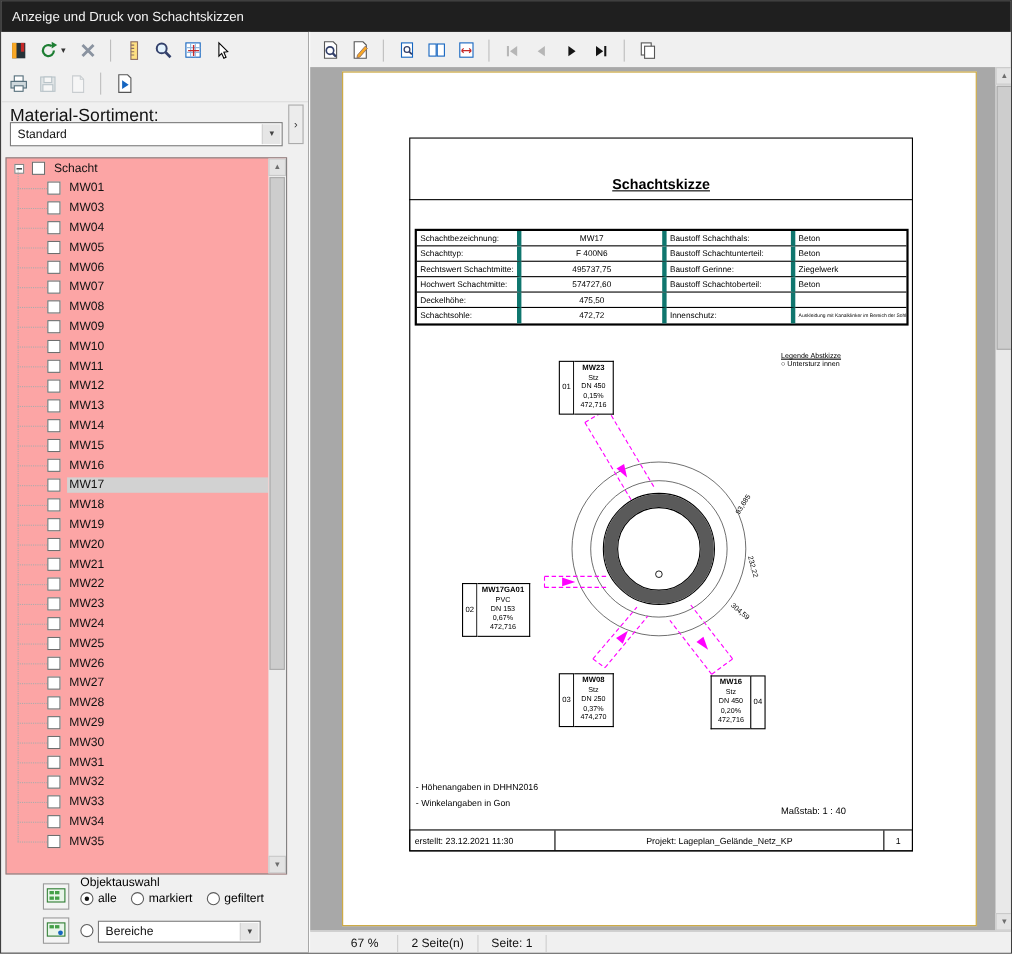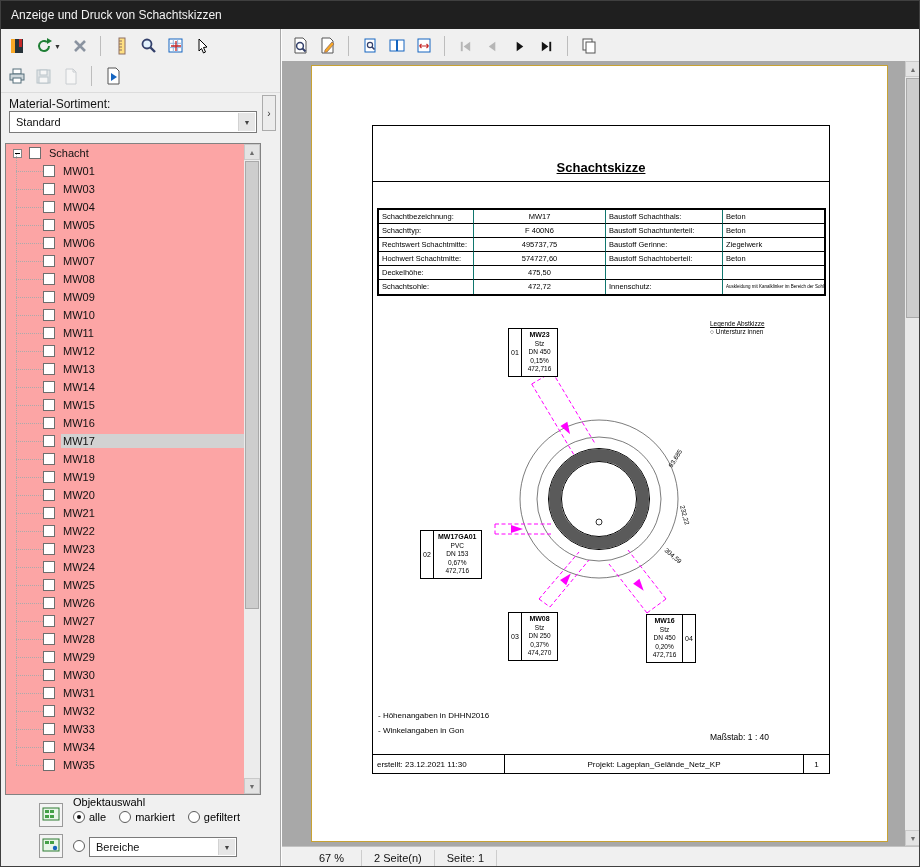--- a/index.html
+++ b/index.html
@@ -14,21 +14,21 @@
   
   .tb { position:absolute; display:flex; align-items:center; height:28px; }
   #tb-left-wrap { position:absolute; left:0; top:28px; width:279px; height:64px; border-bottom:1px solid #dcdcdc; }
   .tbtn { width:27px; height:25px; display:flex; align-items:center; justify-content:center; }
   .tbtn.wide { width:36px; }
   .tsep { width:1px; height:20px; background:#bdbdbd; margin:0 7px; }
   .caret { font-size:7px; color:#333; margin-left:1px; }
   .disabled { opacity:.45; }
 
   
-  .mat-label { position:absolute; left:8px; top:96px; font-size:12px; color:#111; }
+  .mat-label { position:absolute; left:8px; top:96px; font-size:16px; color:#111; }
   .combo { position:absolute; background:#fff; border:1px solid #7a7a7a; font-size:11px;
            display:flex; align-items:center; padding-left:6px; color:#111; }
   .combo .arrow { position:absolute; right:1px; top:1px; bottom:1px; width:17px; background:#e6e6e6;
                   border-left:1px solid #d2d2d2; display:flex; align-items:center; justify-content:center;
                   font-size:7px; color:#444; }
   #combo-material { left:8px; top:110px; width:248px; height:22px; }
   #combo-bereiche { left:88px; top:836px; width:148px; height:20px; }
   .collapse-strip { position:absolute; left:261px; top:94px; width:14px; height:36px; background:#ececec;
                     border:1px solid #ababab; display:flex; align-items:center; justify-content:center;
                     font-size:10px; color:#333; }
@@ -80,21 +80,21 @@
 
   .page { position:absolute; left:29px; top:4px; width:577px; height:777px; background:#fff;
           border:1px solid #c8a232; font-family:"Liberation Sans",sans-serif; color:#000; }
   .frame { position:absolute; left:60px; top:59px; width:458px; height:649px; border:1px solid #000; }
   .sk-title { position:absolute; left:60px; top:59px; width:458px; height:29px; border-bottom:1px solid #000;
               text-align:center; line-height:29px; font-size:13px; font-weight:bold; text-decoration:underline;margin-top:28px; }
 
   .info-table { position:absolute; left:65px; top:142px; width:449px; border:2px solid #000;
                 display:grid; grid-template-columns:95px 132px 117px 101px; }
   .info-table > div { height:14px; line-height:13px; font-size:7.5px; padding:0 3px; white-space:nowrap;
-                      overflow:hidden; border-right:1px solid #0f766e; border-bottom:1px solid #000; }
+                      overflow:hidden; border-right:4px solid #0f766e; border-bottom:1px solid #000; }
   .info-table > div.lastcol { border-right:none; }
   .info-table > div.lastrow { border-bottom:none; }
   .info-table .val1 { text-align:center; }
   .info-table .tiny { font-size:4.5px; }
 
   .legend { position:absolute; left:398px; top:254px; font-size:6.5px; line-height:8px; }
   .legend .legend-t { text-decoration:underline; }
 
   .conn { position:absolute; display:flex; align-items:stretch; }
   .conn-num { width:14px; border:1px solid #000; background:#fff; display:flex; align-items:center;

